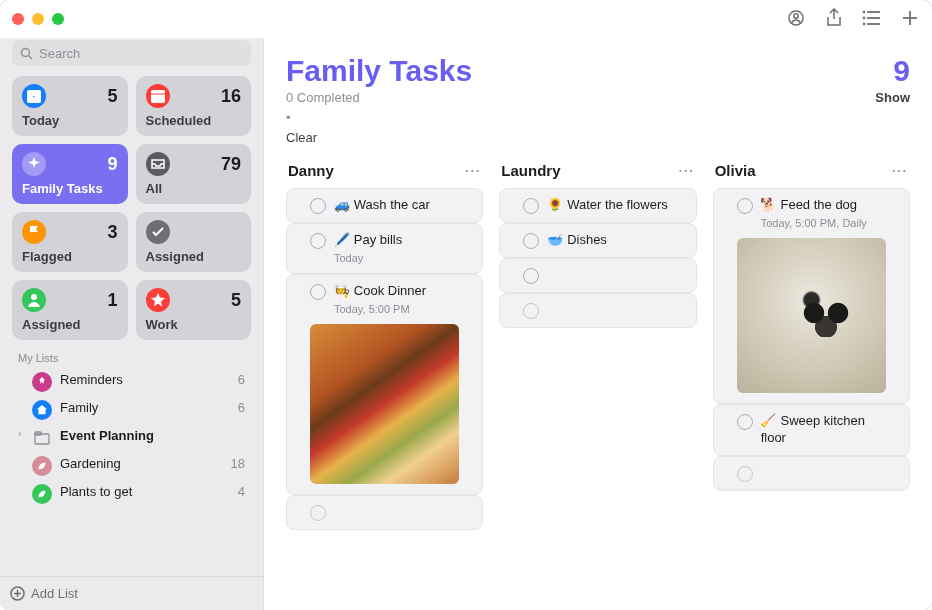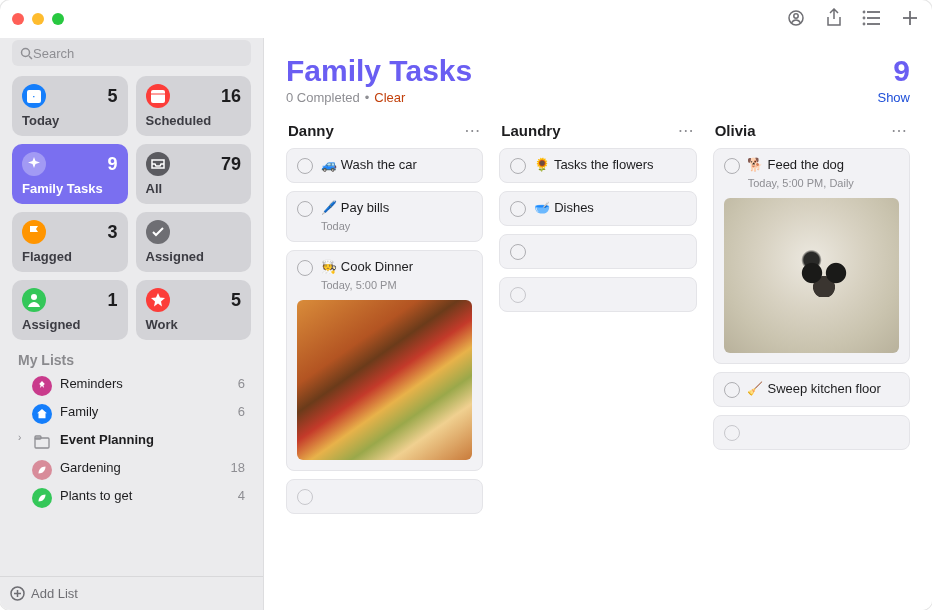--- a/index.html
+++ b/index.html
@@ -7,52 +7,52 @@
 .titlebar { height: 38px; display: flex; align-items: center; padding: 0 12px; }
 .traffic { display: flex; gap: 8px; }
 .dot { width: 12px; height: 12px; border-radius: 50%; }
 .dot.red { background: #ff5f57; }
 .dot.yellow { background: #febc2e; }
 .dot.green { background: #28c840; }
 .toprow { position: absolute; top: 8px; right: 12px; display: flex; gap: 18px; align-items: center; }
 .top-icon { width: 20px; height: 20px; color: #6e6e73; cursor: pointer; display:flex; align-items:center; justify-content:center; }
 .main { display: flex; flex: 1; overflow: hidden; }
 .sidebar { width: 264px; background: #ebebed; display: flex; flex-direction: column; padding: 0 8px; border-right: 1px solid rgba(0,0,0,0.06); overflow-y:auto;}
-.search { margin: 2px 4px 10px; height: 26px; background: #e0e0e3; border-radius: 6px; display: flex; align-items: center; padding: 0 8px; color: #8e8e93; font-size: 13px; }
+.search { margin: 2px 4px 10px; height: 26px; background: #e0e0e3; border-radius: 6px; display: flex; align-items: center; padding: 0 8px; color: #8e8e93; font-size: 13px; gap: 6px; }
 .smart-grid { display: grid; grid-template-columns: 1fr 1fr; gap: 8px; padding: 0 4px 6px; }
 .smart-card { background: #d3d3d7; border-radius: 10px; padding: 8px 10px 8px 10px; height: 60px; display: flex; flex-direction: column; justify-content: space-between; cursor: pointer; }
 .smart-card.active { background: #7a6ff0; color: #fff; }
 .smart-top { display: flex; justify-content: space-between; align-items: center; }
 .smart-icon { width: 24px; height: 24px; border-radius: 50%; display: flex; align-items: center; justify-content: center; font-size: 13px; color: #fff; }
 .smart-count { font-size: 18px; font-weight: 700; color: #1d1d1f;}
 .smart-card.active .smart-count { color: #fff; }
 .smart-label { font-size: 13px; font-weight: 600; color: #3c3c43;}
 .smart-card.active .smart-label { color: #fff; }
-.section-label { font-size: 14px; color: #8a8a8e; font-weight: 700; padding: 6px 10px 4px; }
+.section-label { font-size: 11px; color: #8a8a8e; font-weight: 400; padding: 6px 10px 4px; }
 .list-row { display: flex; padding: 4px 10px; font-size: 13px; color: #1d1d1f; cursor: pointer; border-radius: 5px; height: 28px;}
 .list-icon { width: 20px; height: 20px; border-radius: 50%; display: flex; align-items: center; justify-content: center; margin-right: 8px; font-size: 11px; color: #fff; flex-shrink:0; }
 .folder-icon { width: 20px; height: 20px; margin-right: 8px; display:flex; align-items:center; justify-content:center; color:#8e8e93; }
 .list-text { flex: 1; }
 .list-count { color: #8e8e93; font-size: 13px; }
 .caret { width: 12px; color: #8e8e93; font-size: 10px; margin-right: 2px;}
 .add-list-row { margin-top: auto; height: 34px; display: flex; align-items: center; padding: 0 10px; color: #6e6e73; font-size: 13px; gap: 6px; cursor: pointer; border-top: 1px solid rgba(0,0,0,0.08); margin-left:-8px; margin-right:-8px; }
 .content { flex: 1; padding: 16px 22px 10px 22px; overflow: hidden; display: flex; flex-direction: column; background: #fff; position:relative;}
 .header-row { display: flex; justify-content: space-between; align-items: flex-start; }
 .title { font-size: 30px; font-weight: 700; color: #6a5ef2; }
 .big-count { font-size: 30px; font-weight: 600; color: #6a5ef2; }
 .subrow { display: flex; justify-content: space-between; font-size: 13px; margin-top: 2px; color: #8e8e93;}
-.subrow .left { display: flex; gap: 5px; align-items:flex-end;}
-.clear { color: #c2410c; cursor: pointer; }
-.show { color: #1d4ed8; cursor: pointer; }
+.subrow .left { display: flex; gap: 5px; align-items:flex-start;flex-direction:column;}
+.clear { color: #404040; cursor: pointer; }
+.show { color: #404040; cursor: pointer; font-weight: bold; }
 .columns { display: flex; gap: 16px; margin-top: 14px; overflow: hidden; flex:1;}
 .col { flex: 1; min-width: 0; display: flex; flex-direction: column; }
 .col-head { display: flex; justify-content: space-between; align-items: center; padding: 2px 2px 8px; }
 .col-name { font-size: 15px; font-weight: 700; color: #1d1d1f; }
 .more { color: #8e8e93; font-size: 16px; cursor: pointer; letter-spacing:1px;}
-.card { background: #f2f2f5; border: 1px solid #e4e4e8; border-radius: 8px; padding: 8px 10px; margin-bottom: 8px; }
+.card { background: #f2f2f5; border: 1px solid #e4e4e8; border-radius: 8px; padding: 8px 23px; }
 .card.large { padding-bottom: 10px; }
 .card-top { display: flex; gap: 8px; align-items: flex-start; }
 .radio { width: 16px; height: 16px; border: 1.5px solid #aeaeb2; border-radius: 50%; flex-shrink: 0; margin-top: 1px; cursor: pointer; }
 .card-body { flex: 1; min-width: 0; }
 .card-title { font-size: 13px; color: #1d1d1f; line-height: 1.3; }
 .card-sub { font-size: 11px; color: #8e8e93; margin-top: 2px; line-height: 1.3;}
 .thumb { width: 100%; height: 160px; border-radius: 6px; margin-top: 8px; background-size: cover; background-position: center;}
 .thumb.food { background: linear-gradient(145deg,#d98c3a 0%,#b35422 30%,#6b3b1a 40%,#c43a2a 50%,#e8b24a 60%,#9aa84a 70%,#f0d090 80%,#c97a3a 100%); }
 .thumb.sea { background: linear-gradient(180deg,#6fc5f2 0%,#4aa9de 35%,#e8e0cc 37%,#d9cfb4 40%,#2f95c9 45%,#1570a8 100%); }
 .thumb.dog { height: 155px; background: radial-gradient(circle at 50% 40%, #2a2a28 0%, #2a2a28 6%, #e8e4da 8%, #d8d2c2 40%, #c9c3ae 70%, #b8b19b 100%); position:relative;}
@@ -322,21 +322,21 @@
         </div>
         <div class="col">
           <div class="col-head">
             <span class="col-name">Laundry</span>
             <span class="more">⋯</span>
           </div>
           <div class="card ">
             <div class="card-top">
               <div class="radio"></div>
               <div class="card-body">
-                <div class="card-title">🌻 Tasks the flowers</div>
+                <div class="card-title">🌻 Water the flowers</div>
               </div>
             </div>
           </div>
           <div class="card ">
             <div class="card-top">
               <div class="radio"></div>
               <div class="card-body">
                 <div class="card-title">🥣 Dishes</div>
               </div>
             </div>

